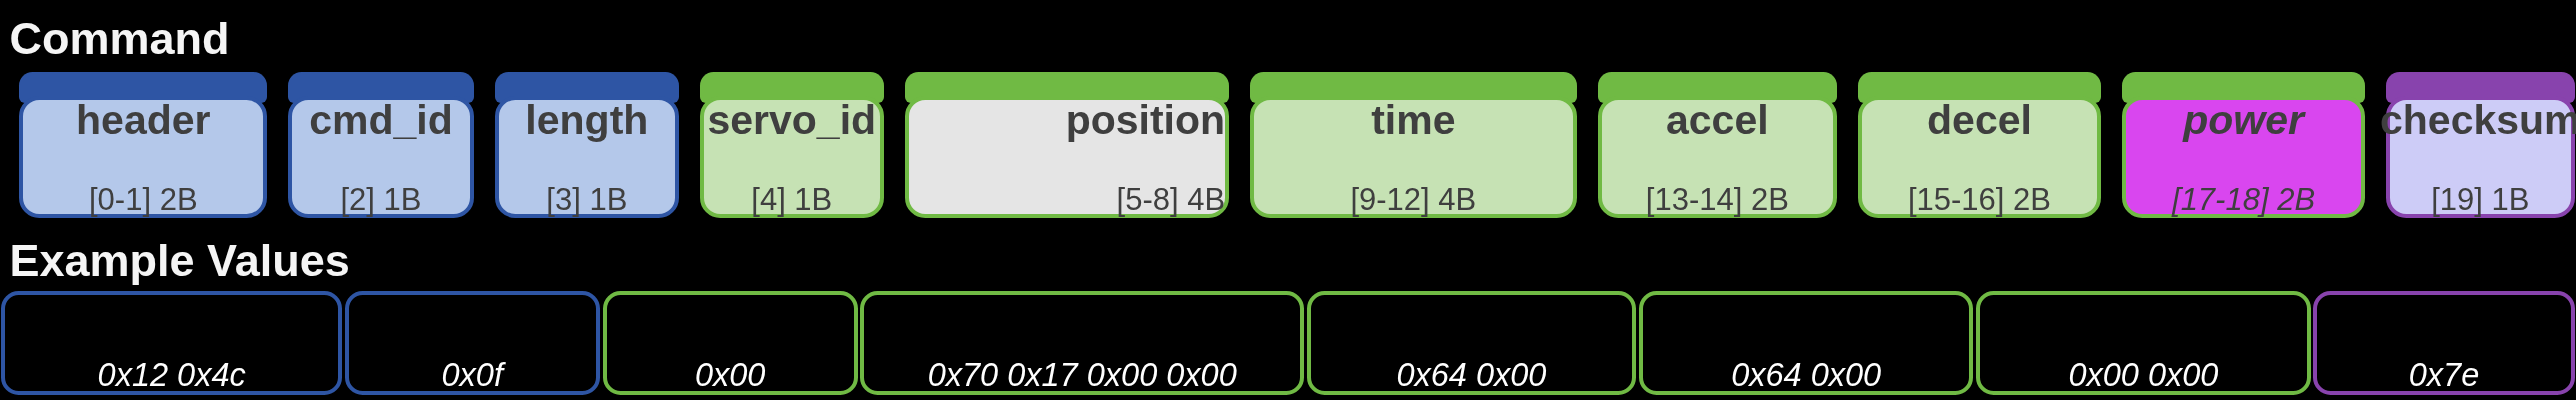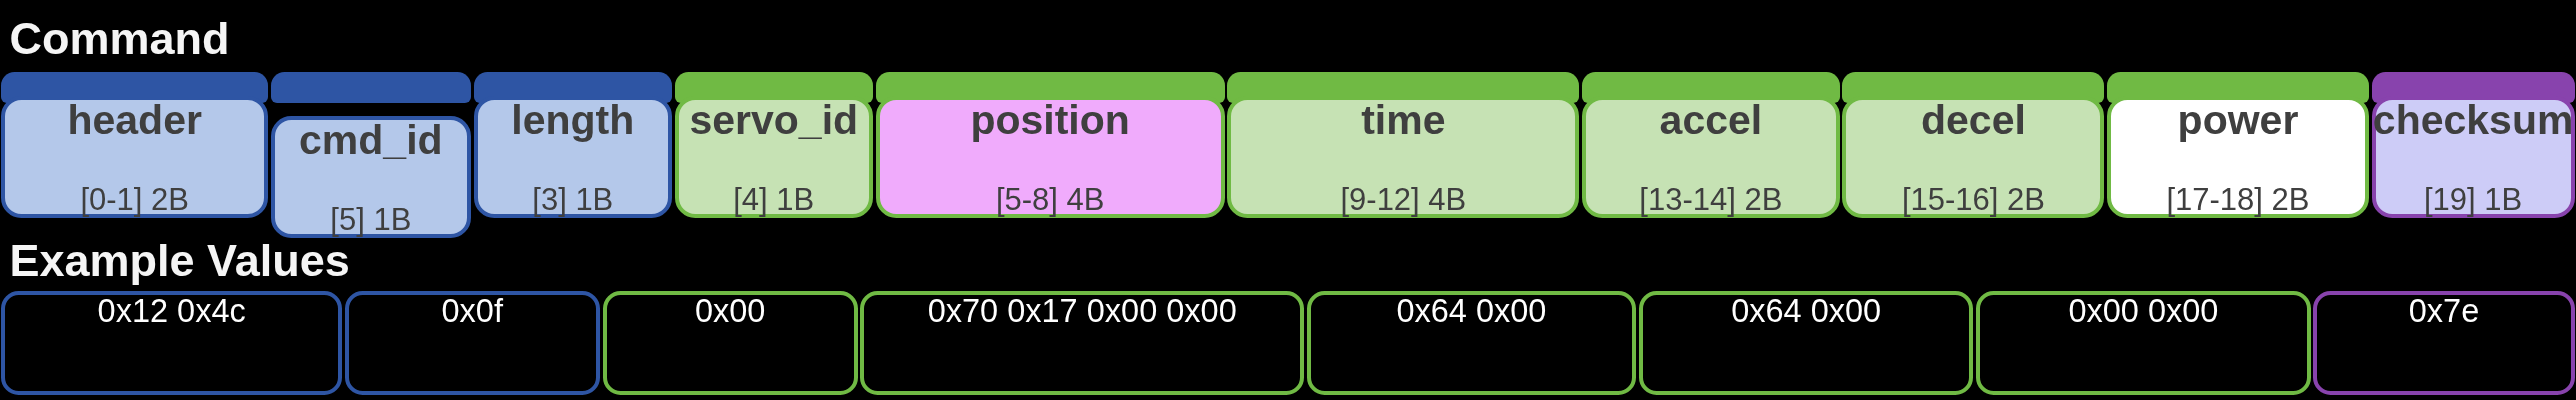--- a/index.html
+++ b/index.html
@@ -33,20 +33,21 @@
     display: flex;
     gap: 2.7px;
   }
   .row-fields { top: 72px; }
   .row-values { top: 291px; height: 104px; }
 
   .col {
     display: flex;
     flex-direction: column;
     min-width: 0;
+    padding-left: 18px;
   }
   .tab {
     height: 31px;
     border-radius: 13.5px 13.5px 6.1px 6.1px;
   }
   .fieldbox {
     position: relative;
     margin-top: -7.4px;
     height: 122px;
     box-sizing: border-box;
@@ -72,23 +73,24 @@
     white-space: nowrap;
     margin-top: 31px;
   }
   .vbox {
     box-sizing: border-box;
     height: 104px;
     border: 4.1px solid #000;
     border-radius: 17.6px;
     background: transparent;
     display: flex;
-    align-items: flex-start;
+    align-items: flex-end;
     justify-content: center;
     min-width: 0;
+    font-style: italic;
   }
   .vtext {
     color: #ffffff;
     font-size: 32.5px;
     line-height: 1;
     white-space: nowrap;
   }
 </style>
 </head>
 <body>
@@ -96,44 +98,44 @@
 <div class="section-title title-command">Command</div>
 
 <div class="row row-fields">
     <div class="col" style="flex: 394 1 0px;">
     <div class="tab" style="background: rgb(46, 85, 164);"></div>
     <div class="fieldbox" style="border-color: rgb(46, 85, 164); background: rgb(180, 200, 234);">
       <div class="fname">header</div>
       <div class="frange">[0-1] 2B</div>
     </div>
   </div>
-    <div class="col" style="flex: 296 1 0px; gap: 20px;">
+    <div class="col" style="flex: 296 1 0px;">
     <div class="tab" style="background: rgb(46, 85, 164);"></div>
     <div class="fieldbox" style="border-color: rgb(46, 85, 164); background: rgb(180, 200, 234);">
       <div class="fname">cmd_id</div>
-      <div class="frange">[5] 1B</div>
+      <div class="frange">[2] 1B</div>
     </div>
   </div>
     <div class="col" style="flex: 293 1 0px;">
     <div class="tab" style="background: rgb(46, 85, 164);"></div>
     <div class="fieldbox" style="border-color: rgb(46, 85, 164); background: rgb(180, 200, 234);">
       <div class="fname">length</div>
       <div class="frange">[3] 1B</div>
     </div>
   </div>
     <div class="col" style="flex: 293 1 0px;">
     <div class="tab" style="background: rgb(112, 186, 68);"></div>
     <div class="fieldbox" style="border-color: rgb(112, 186, 68); background: rgb(198, 226, 180);">
       <div class="fname">servo_id</div>
       <div class="frange">[4] 1B</div>
     </div>
   </div>
     <div class="col" style="flex: 516 1 0px;">
     <div class="tab" style="background: rgb(112, 186, 68);"></div>
-    <div class="fieldbox" style="border-color: rgb(112, 186, 68); background: #f0abfc;">
+    <div class="fieldbox" style="border-color: rgb(112, 186, 68); background: #e5e5e5; align-items: flex-end;">
       <div class="fname">position</div>
       <div class="frange">[5-8] 4B</div>
     </div>
   </div>
     <div class="col" style="flex: 520 1 0px;">
     <div class="tab" style="background: rgb(112, 186, 68);"></div>
     <div class="fieldbox" style="border-color: rgb(112, 186, 68); background: rgb(198, 226, 180);">
       <div class="fname">time</div>
       <div class="frange">[9-12] 4B</div>
     </div>
@@ -147,21 +149,21 @@
   </div>
     <div class="col" style="flex: 387 1 0px;">
     <div class="tab" style="background: rgb(112, 186, 68);"></div>
     <div class="fieldbox" style="border-color: rgb(112, 186, 68); background: rgb(198, 226, 180);">
       <div class="fname">decel</div>
       <div class="frange">[15-16] 2B</div>
     </div>
   </div>
     <div class="col" style="flex: 387 1 0px;">
     <div class="tab" style="background: rgb(112, 186, 68);"></div>
-    <div class="fieldbox" style="border-color: rgb(112, 186, 68); background: #ffffff;">
+    <div class="fieldbox" style="border-color: rgb(112, 186, 68); background: #d946ef; font-style: italic;">
       <div class="fname">power</div>
       <div class="frange">[17-18] 2B</div>
     </div>
   </div>
     <div class="col" style="flex: 300 1 0px;">
     <div class="tab" style="background: rgb(136, 67, 173);"></div>
     <div class="fieldbox" style="border-color: rgb(136, 67, 173); background: rgb(205, 204, 247);">
       <div class="fname">checksum</div>
       <div class="frange">[19] 1B</div>
     </div>

